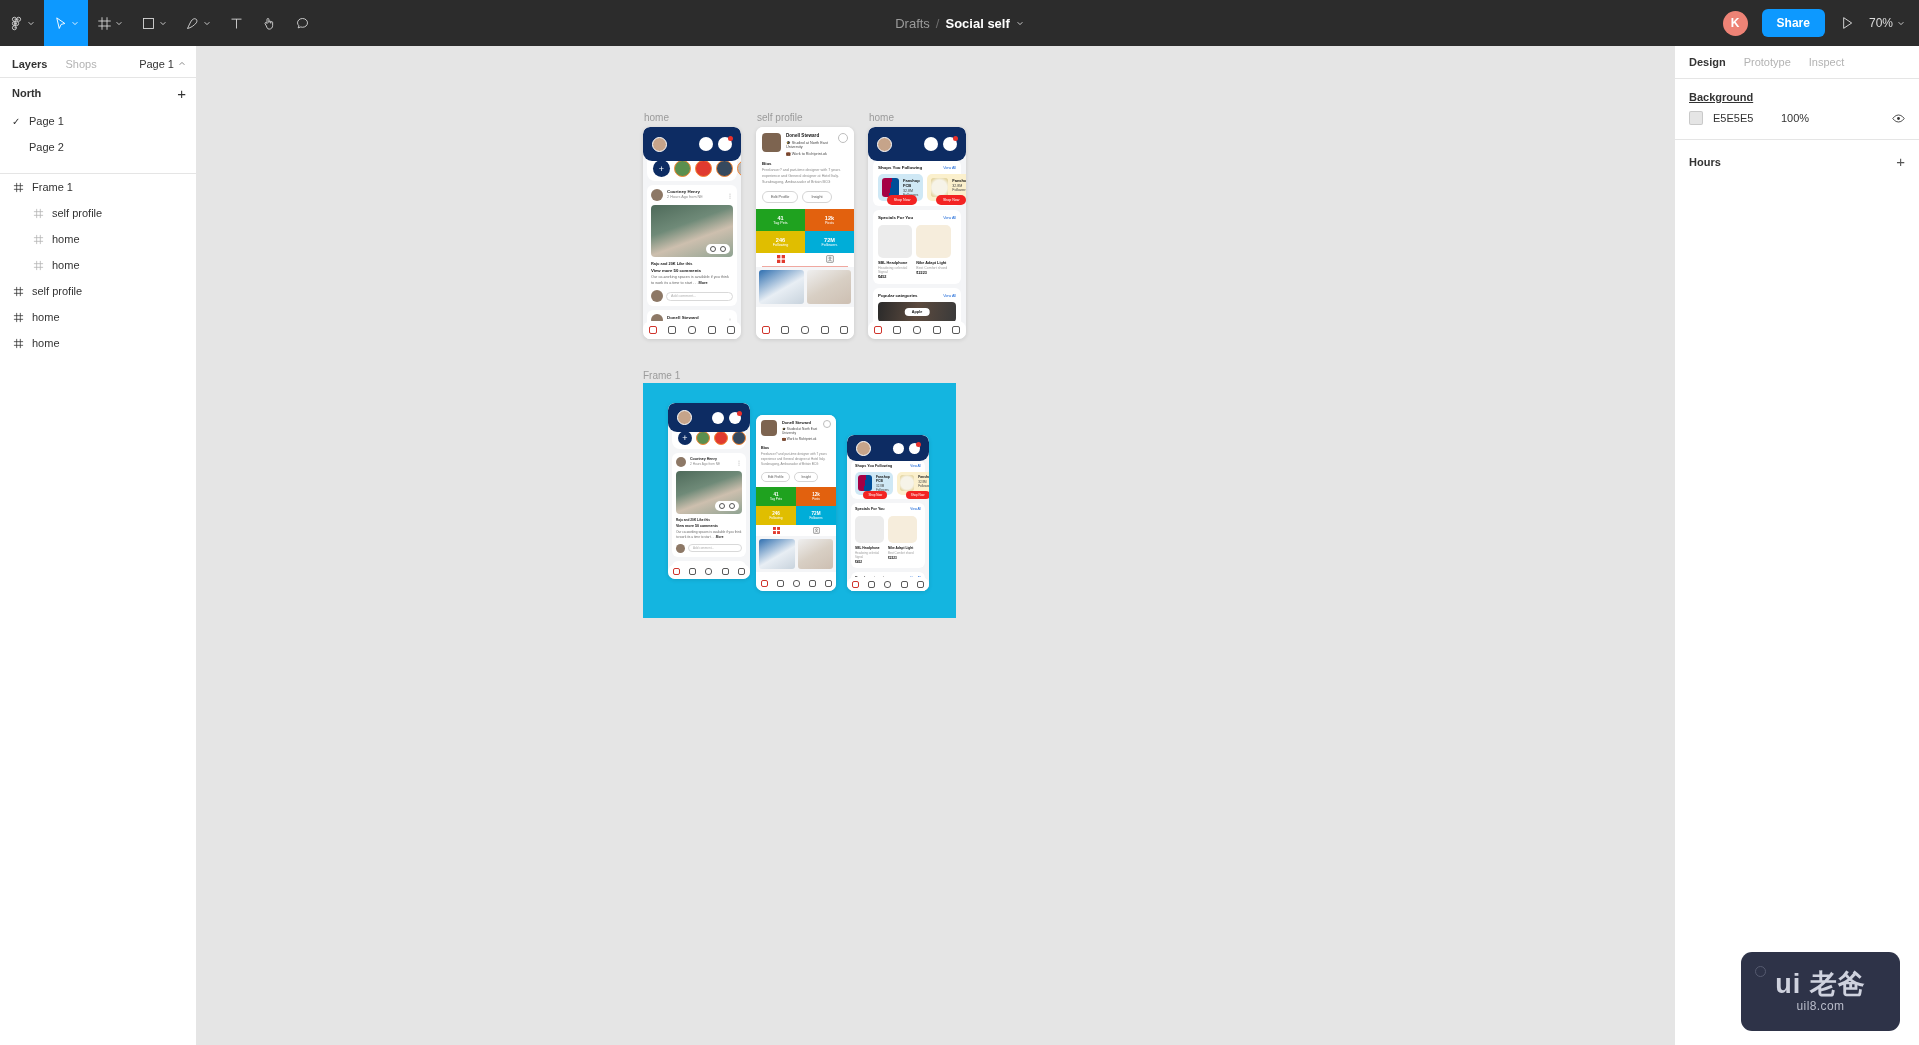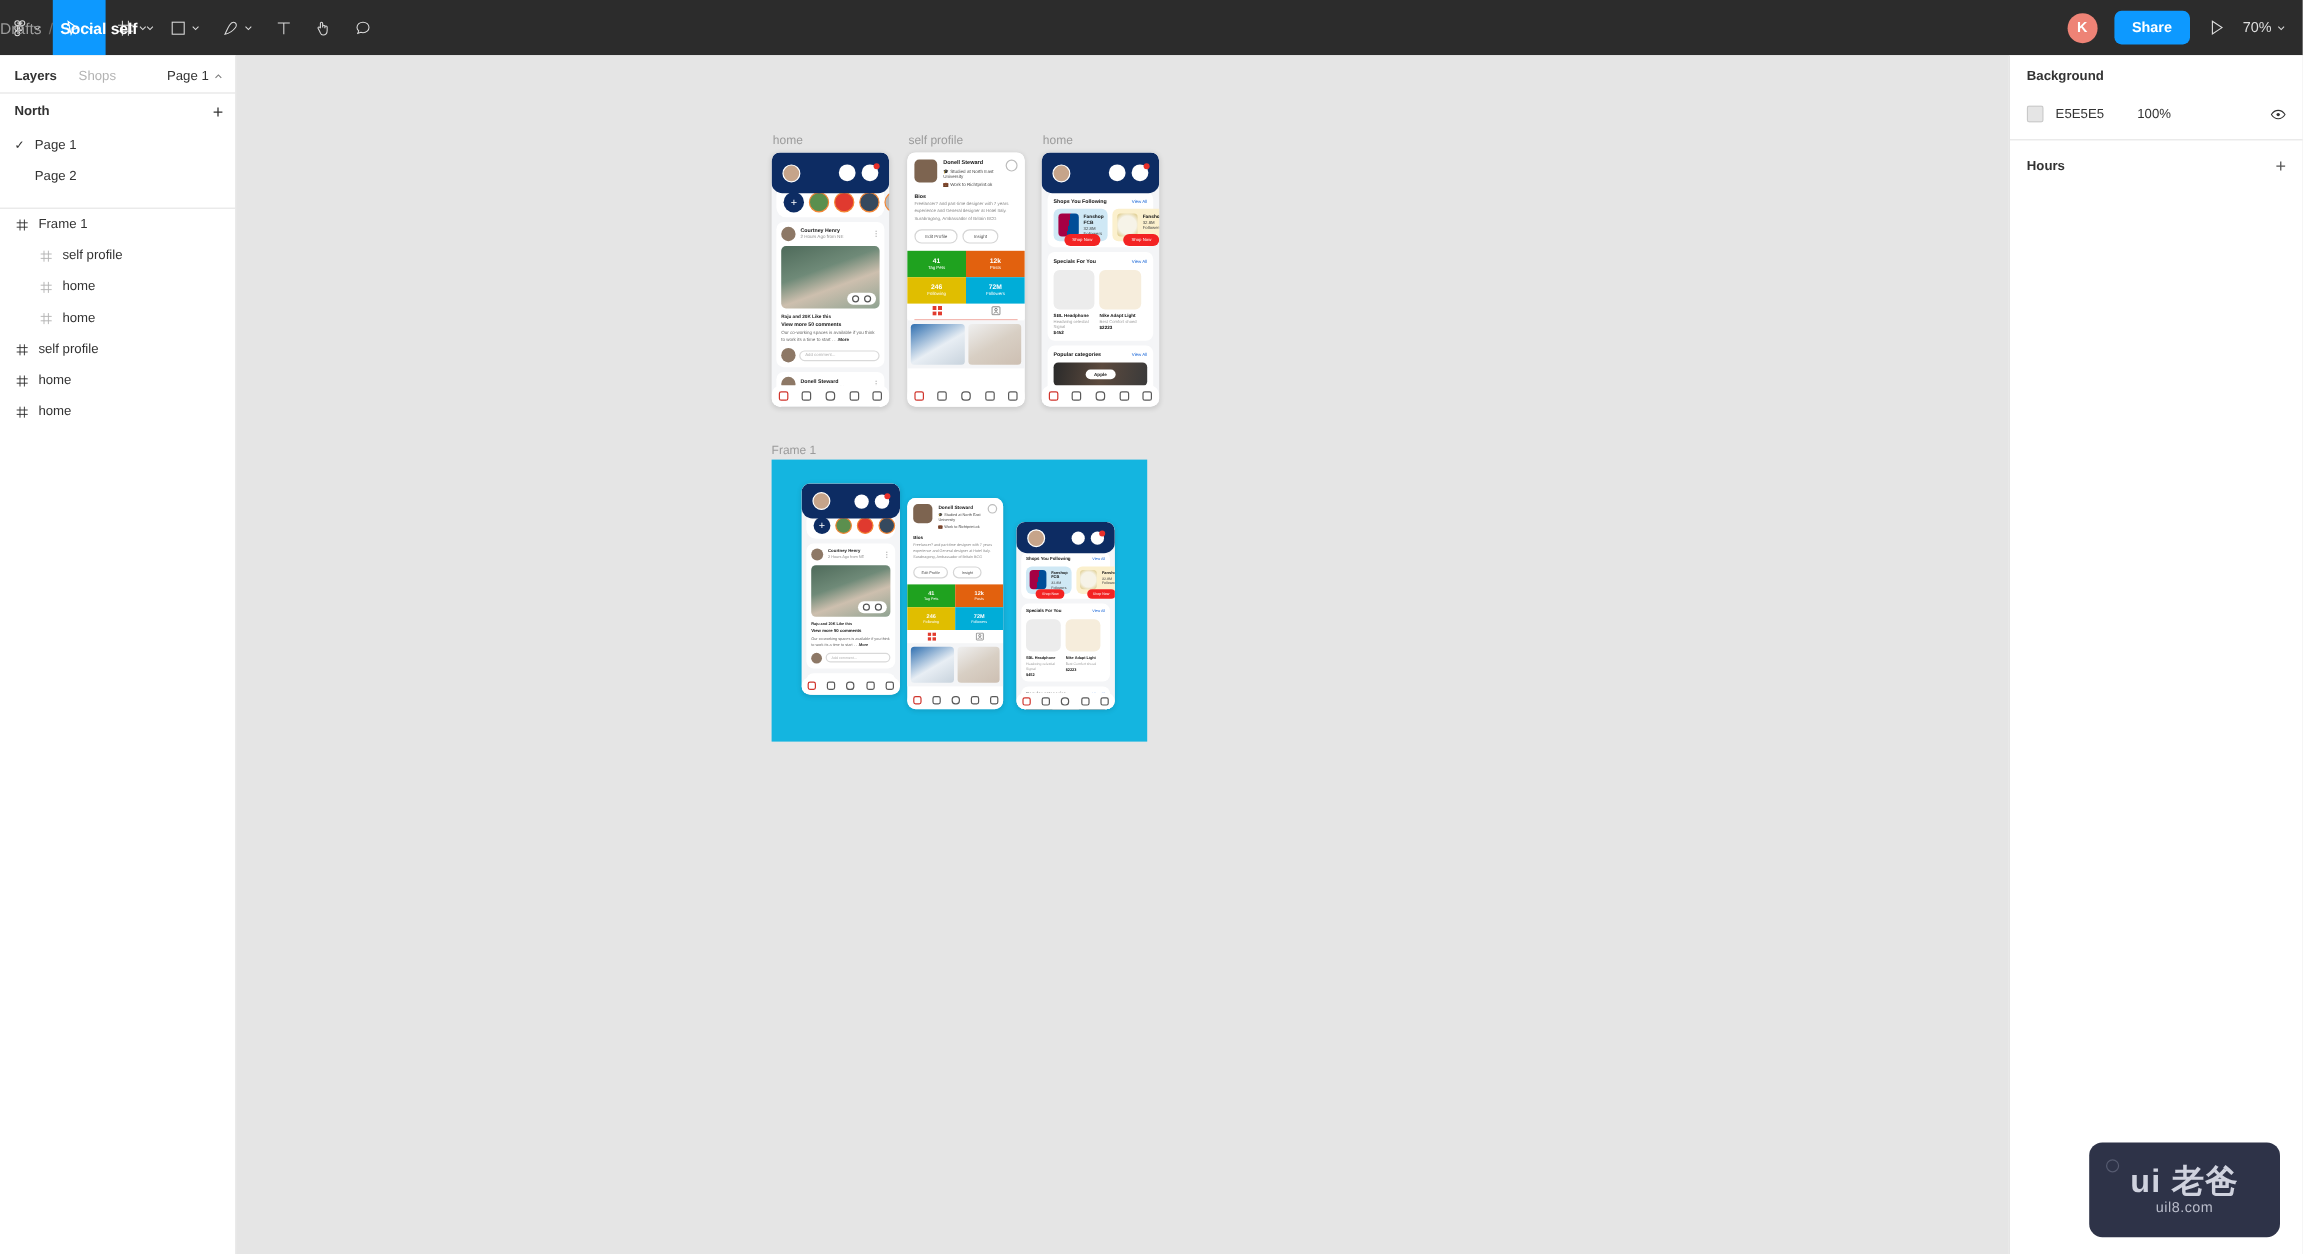--- a/index.html
+++ b/index.html
@@ -18,21 +18,21 @@
   .tb-left { display: flex; align-items: center; height: 46px; }
   .tb-btn {
     height: 46px; display: flex; align-items: center; justify-content: center;
     gap: 3px; padding: 0 9px; cursor: pointer;
   }
   .tb-btn.active { background: #0d99ff; }
   .tb-btn svg { display: block; }
   .caret { width: 8px; height: 8px; }
   .tb-center {
     position: absolute; left: 0; right: 0; top: 0; height: 46px;
-    display: flex; align-items: center; justify-content: flex-start;
+    display: flex; align-items: center; justify-content: center;
     pointer-events: none; gap: 6px; font-size: 13px;
   }
   .tb-center > * { pointer-events: auto; }
   .crumb-drafts { color: #9b9b9b; }
   .crumb-sep { color: #6e6e6e; }
   .crumb-file { color: #fff; font-weight: bold; }
   .tb-right {
     position: absolute; right: 14px; top: 0; height: 46px;
     display: flex; align-items: center; gap: 14px;
   }
@@ -87,21 +87,21 @@
     position: absolute; top: 46px; right: 0; width: 245px; height: 999px;
     background: #fff; border-left: 1px solid #e5e5e5;
   }
   .rp-tabs {
     height: 33px; display: flex; align-items: center; padding: 0 14px; gap: 18px;
     font-size: 11px; border-bottom: 1px solid #e5e5e5;
   }
   .rp-tab { color: #b3b3b3; cursor: pointer; }
   .rp-tab.active { color: #333; font-weight: bold; }
   .rp-group { padding: 12px 14px 10px 14px; border-bottom: 1px solid #e5e5e5; }
-  .rp-group-title { font-size: 11px; font-weight: bold; color: #333; margin-bottom: 14px; }
+  .rp-group-title { font-size: 11px; font-weight: bold; color: #333; margin-bottom: 4px; text-decoration: underline; }
   .rp-row { display: flex; align-items: center; height: 22px; gap: 10px; }
   .swatch { width: 14px; height: 14px; border: 1px solid #0000001f; border-radius: 2px; }
   .hexval { font-size: 11px; color: #333; width: 58px; }
   .opval { font-size: 11px; color: #333; flex: 1; }
   .eye { cursor: pointer; }
   .rp-export {
     padding: 13px 14px; display: flex; align-items: center; justify-content: space-between;
   }
   .rp-export-title { font-size: 11px; font-weight: bold; color: #333; }
   .rp-export-plus { font-size: 15px; color: #555; cursor: pointer; }
@@ -804,20 +804,25 @@
           <span class="tb-ic plus" style="width:7px;height:7px"></span>
           <span class="tb-ic" style="width:7px;height:7px"></span>
           <span class="tb-ic" style="width:7px;height:7px"></span>
         </div>
       </div>
 
     </div>
   </div>
 
   <div class="right-panel">
+    <div class="rp-tabs">
+      <span class="rp-tab active">Design</span>
+      <span class="rp-tab">Prototype</span>
+      <span class="rp-tab">Inspect</span>
+    </div>
     <div class="rp-group">
       <div class="rp-group-title">Background</div>
       <div class="rp-row">
         <span class="swatch" style="background:#E5E5E5"></span>
         <span class="hexval">E5E5E5</span>
         <span class="opval">100%</span>
         <svg class="eye" width="13" height="13" viewBox="0 0 24 24" fill="none" stroke="#333" stroke-width="1.6">
             <path d="M1.5 12S5.5 5.5 12 5.5 22.5 12 22.5 12 18.5 18.5 12 18.5 1.5 12 1.5 12z"></path>
             <circle cx="12" cy="12" r="2.6" fill="#333" stroke="none"></circle>
           </svg>

